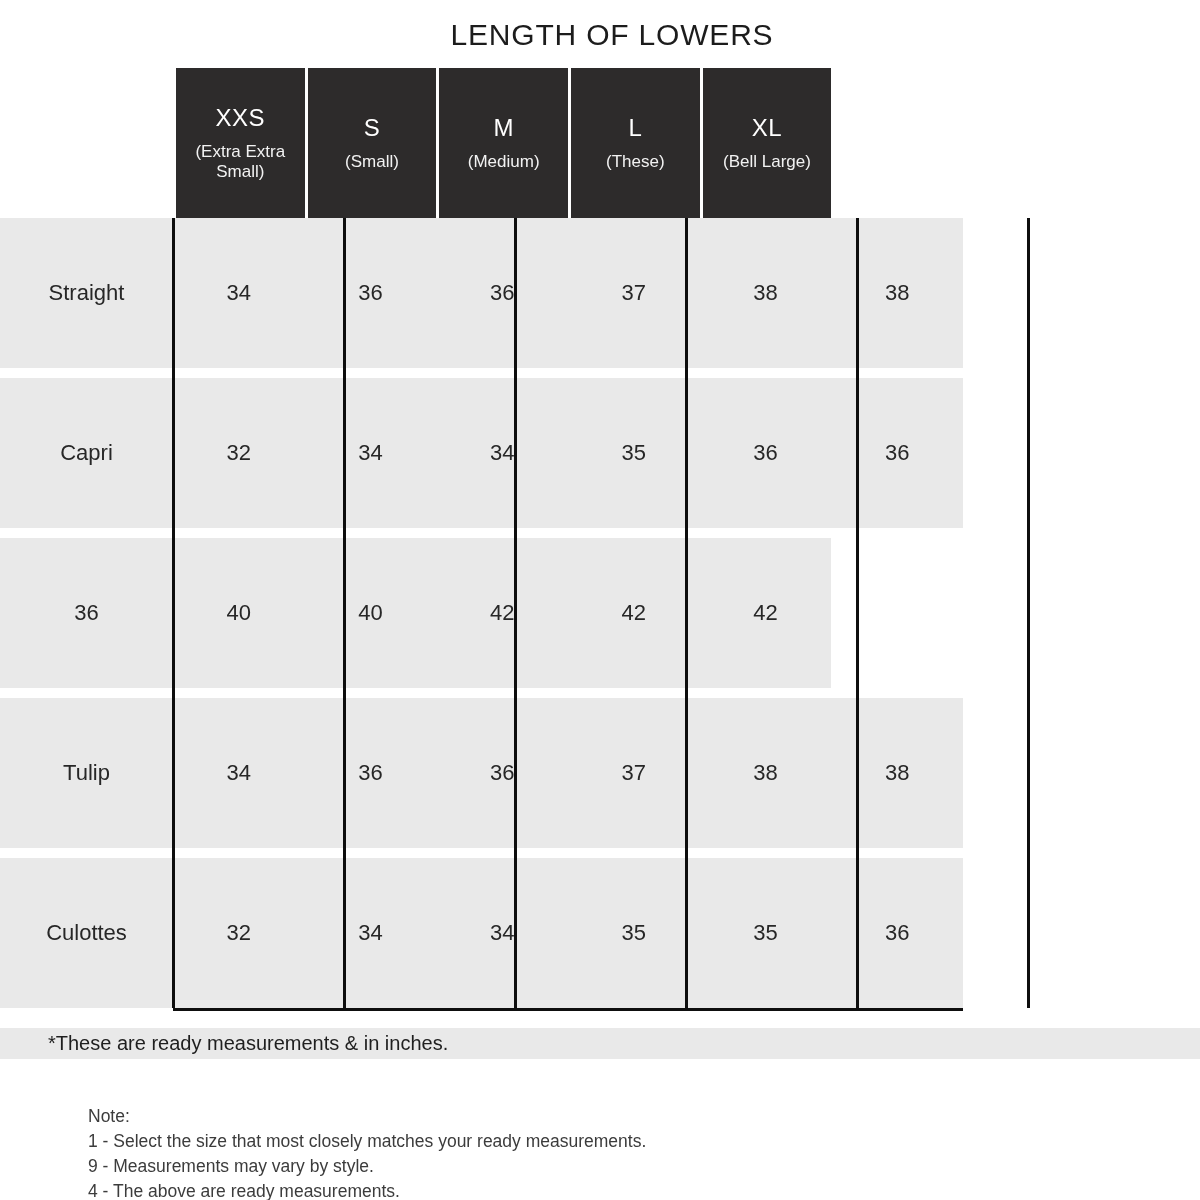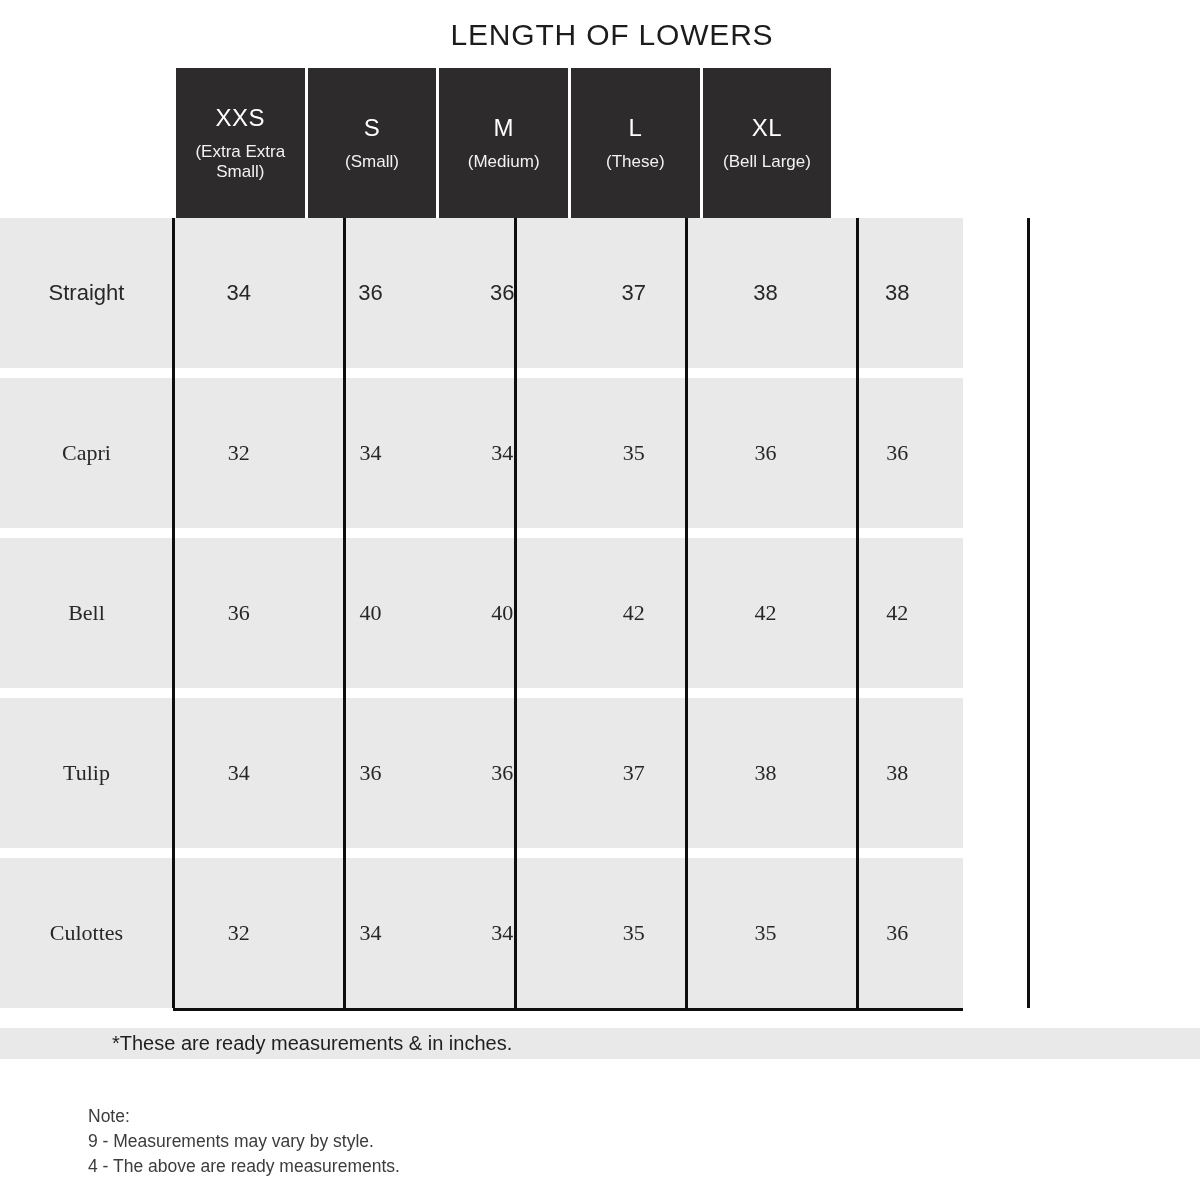--- a/index.html
+++ b/index.html
@@ -46,21 +46,21 @@
     text-align: center;
   }
   .size-code { font-size: 24px; letter-spacing: 0.5px; }
   .size-desc { font-size: 17px; color: #f2f2f2; }
   .table-body { position: relative; }
   .body-row {
     display: grid;
     grid-template-columns: 173px repeat(6, 1fr);
     height: 150px;
   }
-  .body-row + .body-row { margin-top: 10px; font-family: Liberation Serif, serif; }
+  .body-row + .body-row { margin-top: 10px; }
   .cell {
     background: #e9e9e9;
     display: flex;
     align-items: center;
     justify-content: center;
     font-size: 22px;
     color: #272727;
   }
   .vline {
     position: absolute;
@@ -84,21 +84,21 @@
   .footnote-strip {
     position: absolute;
     top: 1028px; left: 0;
     width: 100%;
     height: 31px;
     background: #e9e9e9;
     display: flex;
     align-items: center;
   }
   .footnote-strip span {
-    padding-left: 112px;
+    padding-left: 48px;
     font-size: 20px;
     color: #1f1f1f;
   }
   .notes {
     position: absolute;
     top: 1072px; left: 88px;
     font-size: 17.5px;
     line-height: 25px;
     color: #3c3c3c;
     margin-top: 32px;
@@ -153,21 +153,20 @@
         <div class="cell">Capri</div>
         <div class="cell">32</div>
         <div class="cell">34</div>
         <div class="cell">34</div>
         <div class="cell">35</div>
         <div class="cell">36</div>
         <div class="cell">36</div>
       </div>
 
       <div class="body-row">
-        <div class="cell">Bell</div>
         <div class="cell">36</div>
         <div class="cell">40</div>
         <div class="cell">40</div>
         <div class="cell">42</div>
         <div class="cell">42</div>
         <div class="cell">42</div>
       </div>
 
       <div class="body-row">
         <div class="cell">Tulip</div>
@@ -198,17 +197,18 @@
       <div class="bottom-line"></div>
     </div>
   </div>
 
   <div class="footnote-strip">
     <span>*These are ready measurements &amp; in inches.</span>
   </div>
 
   <div class="notes">
     <div>Note:</div>
+    <div>1 - Select the size that most closely matches your ready measurements.</div>
     <div>9 - Measurements may vary by style.</div>
     <div>4 - The above are ready measurements.</div>
   </div>
 
 </div>
 
 </body></html>

